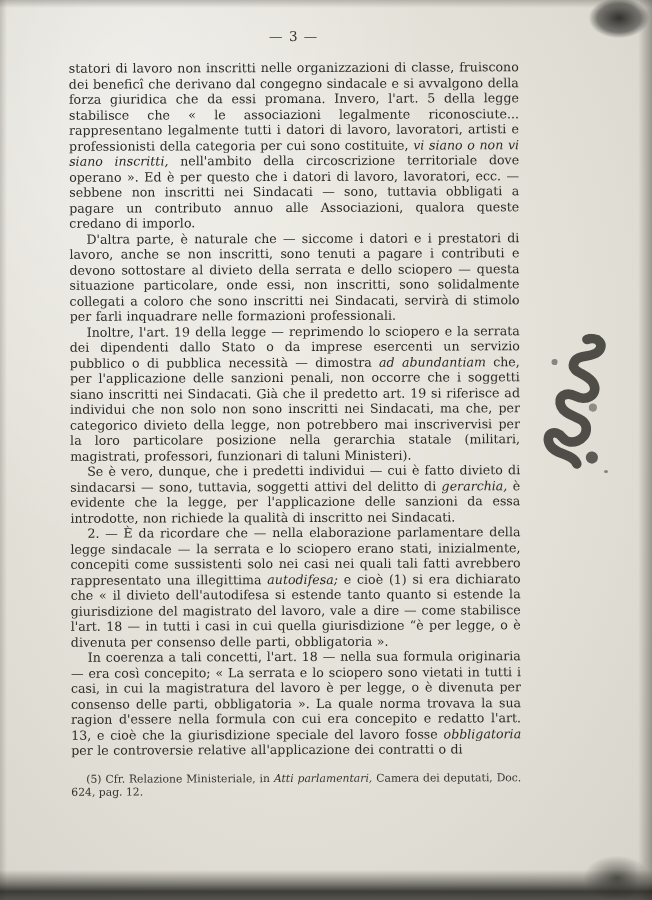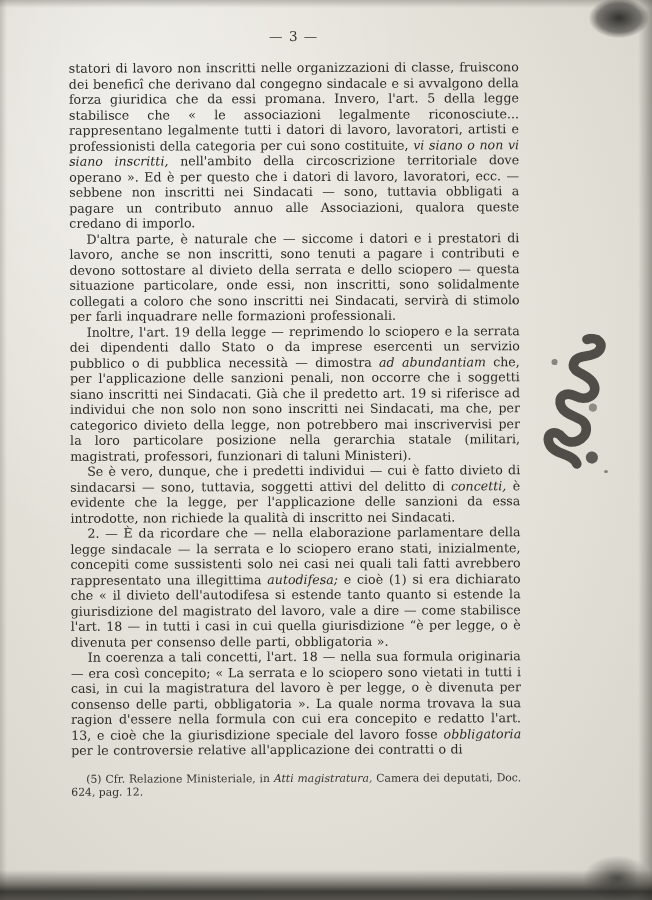--- a/index.html
+++ b/index.html
@@ -103,26 +103,26 @@
 <body>
 
 <div class="scan">
 
   <div class="content">
     <div class="page-number">— 3 —</div>
     <div class="text-block">
         <p class="para"><span>statori di lavoro non inscritti nelle organizzazioni di classe, fruiscono dei beneficî che derivano dal congegno sindacale e si avvalgono della forza giuridica che da essi promana. Invero, l'art. 5 della legge stabilisce che « le associazioni legalmente riconosciute... rappresentano legalmente tutti i datori di lavoro, lavoratori, artisti e professionisti della categoria per cui sono costituite, </span><span class="it">vi siano o non vi siano inscritti,</span><span> nell'ambito della circoscrizione territoriale dove operano ». Ed è per questo che i datori di lavoro, lavoratori, ecc. — sebbene non inscritti nei Sindacati — sono, tuttavia obbligati a pagare un contributo annuo alle Associazioni, qualora queste credano di imporlo.</span></p>
         <p class="para indent"><span>D'altra parte, è naturale che — siccome i datori e i prestatori di lavoro, anche se non inscritti, sono tenuti a pagare i contributi e devono sottostare al divieto della serrata e dello sciopero — questa situazione particolare, onde essi, non inscritti, sono solidalmente collegati a coloro che sono inscritti nei Sindacati, servirà di stimolo per farli inquadrare nelle formazioni professionali.</span></p>
         <p class="para indent"><span>Inoltre, l'art. 19 della legge — reprimendo lo sciopero e la serrata dei dipendenti dallo Stato o da imprese esercenti un servizio pubblico o di pubblica necessità — dimostra </span><span class="it">ad abundantiam</span><span> che, per l'applicazione delle sanzioni penali, non occorre che i soggetti siano inscritti nei Sindacati. Già che il predetto art. 19 si riferisce ad individui che non solo non sono inscritti nei Sindacati, ma che, per categorico divieto della legge, non potrebbero mai inscrivervisi per la loro particolare posizione nella gerarchia statale (militari, magistrati, professori, funzionari di taluni Ministeri).</span></p>
-        <p class="para indent"><span>Se è vero, dunque, che i predetti individui — cui è fatto divieto di sindacarsi — sono, tuttavia, soggetti attivi del delitto di </span><span class="it">concetti,</span><span> è evidente che la legge, per l'applicazione delle sanzioni da essa introdotte, non richiede la qualità di inscritto nei Sindacati.</span></p>
+        <p class="para indent"><span>Se è vero, dunque, che i predetti individui — cui è fatto divieto di sindacarsi — sono, tuttavia, soggetti attivi del delitto di </span><span class="it">gerarchia,</span><span> è evidente che la legge, per l'applicazione delle sanzioni da essa introdotte, non richiede la qualità di inscritto nei Sindacati.</span></p>
         <p class="para indent"><span>2. — È da ricordare che — nella elaborazione parlamentare della legge sindacale — la serrata e lo sciopero erano stati, inizialmente, concepiti come sussistenti solo nei casi nei quali tali fatti avrebbero rappresentato una illegittima </span><span class="it">autodifesa;</span><span> e cioè (1) si era dichiarato che « il divieto dell'autodifesa si estende tanto quanto si estende la giurisdizione del magistrato del lavoro, vale a dire — come stabilisce l'art. 18 — in tutti i casi in cui quella giurisdizione “è per legge, o è divenuta per consenso delle parti, obbligatoria ».</span></p>
         <p class="para indent"><span>In coerenza a tali concetti, l'art. 18 — nella sua formula originaria — era così concepito; « La serrata e lo sciopero sono vietati in tutti i casi, in cui la magistratura del lavoro è per legge, o è divenuta per consenso delle parti, obbligatoria ». La quale norma trovava la sua ragion d'essere nella formula con cui era concepito e redatto l'art. 13, e cioè che la giurisdizione speciale del lavoro fosse </span><span class="it">obbligatoria</span><span> per le controversie relative all'applicazione dei contratti o di</span></p>
       </div>
     <div class="footnote">
-      <span><span>(5) Cfr. Relazione Ministeriale, in </span><span class="it">Atti magistratura,</span><span> Camera dei deputati, Doc. 624, pag. 12.</span></span>
+      <span><span>(5) Cfr. Relazione Ministeriale, in </span><span class="it">Atti parlamentari,</span><span> Camera dei deputati, Doc. 624, pag. 12.</span></span>
     </div>
   </div>
 
   <svg class="ink-stamp" viewBox="0 0 90 140" xmlns="http://www.w3.org/2000/svg">
     <path d="M52 6 C62 1 71 9 64 17 C58 24 44 21 42 31 C40 41 58 39 64 49 C70 59 58 67 48 63 C38 59 29 65 35 75 C41 85 60 81 62 93 C64 105 48 113 40 105 C32 97 22 103 28 113 C34 123 52 119 57 129" fill="none" stroke="#2e2b27" stroke-width="9.5" stroke-linecap="round" opacity="0.88"></path>
     <circle cx="71" cy="121" r="6" fill="#2e2b27" opacity="0.8"></circle>
     <circle cx="23" cy="32" r="3" fill="#2e2b27" opacity="0.55"></circle>
     <circle cx="66" cy="72" r="4" fill="#2e2b27" opacity="0.5"></circle>
   </svg>
 

